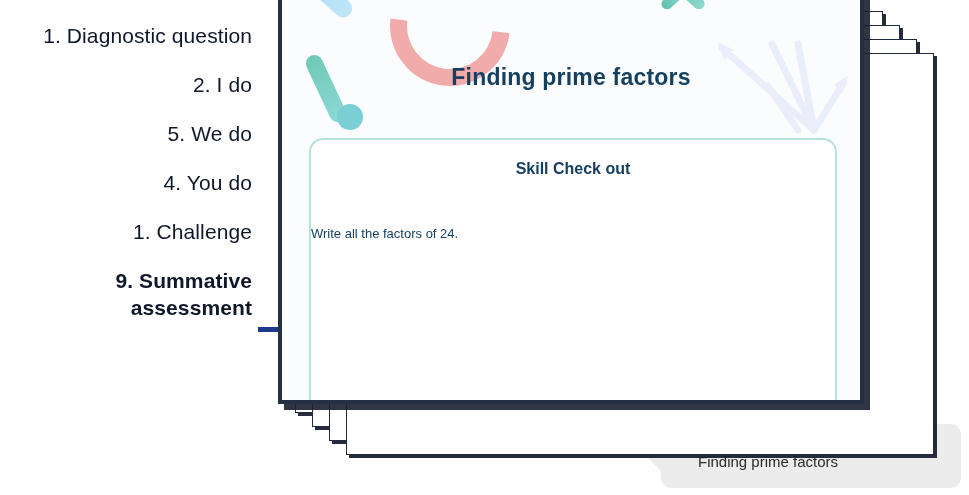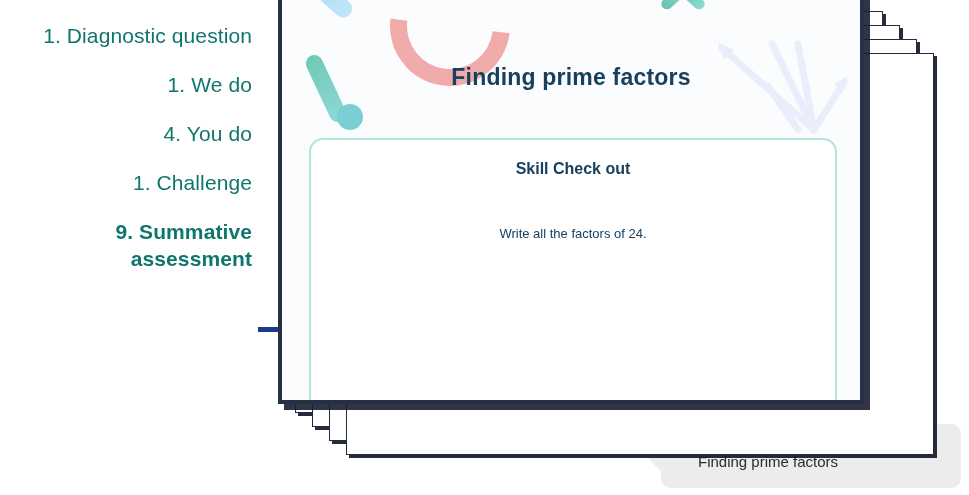--- a/index.html
+++ b/index.html
@@ -21,21 +21,21 @@
     box-sizing:border-box;
     text-align:right;
     color:#1a1a1a;
   }
   .step{
     font-size:21px;
     line-height:27px;
     padding-right:6px;
     margin-bottom:22px;
     letter-spacing:.1px;
-    color:#0f766e;
+    color:#0f172a;
   }
   .step.is-active{ font-weight:bold; }
 
   
   #pointer-arrow{
     position:absolute;
     left:258px; top:321px;
     width:34px; height:16px;
   }
   #pointer-arrow .shaft{
@@ -156,21 +156,21 @@
   }
   #skill-heading{
     margin-top:20px;
     text-align:center;
     font-size:16px;
     font-weight:bold;
     color:#16405f;
   }
   #skill-question{
     margin-top:48px;
-    text-align:center;
+    text-align:left;
     font-size:13px;
     color:#16405f;
   }
   #answer-blank{
     position:absolute;
     left:50%; transform:translateX(-50%);
     bottom:27px;
     width:93px; height:0;
     border-bottom:2px dotted #3f6c93;
   }
@@ -202,21 +202,22 @@
   }
   #caption-line1{font-size:15px;color:#111;}
   #caption-line1 b{font-weight:bold;}
   #caption-line2{font-size:15px;color:#2b2b2b;margin-top:3px;}
 </style>
 </head>
 <body>
 
 <div id="step-list">
   <div class="step">1. Diagnostic question</div>
-  <div class="step">1. We do</div>
+  <div class="step">2. I do</div>
+  <div class="step">5. We do</div>
   <div class="step">4. You do</div>
   <div class="step">1. Challenge</div>
   <div class="step is-active">9. Summative assessment</div>
 </div>
 
 <div id="pointer-arrow">
   <div class="shaft"></div>
   <div class="head"></div>
 </div>
 

